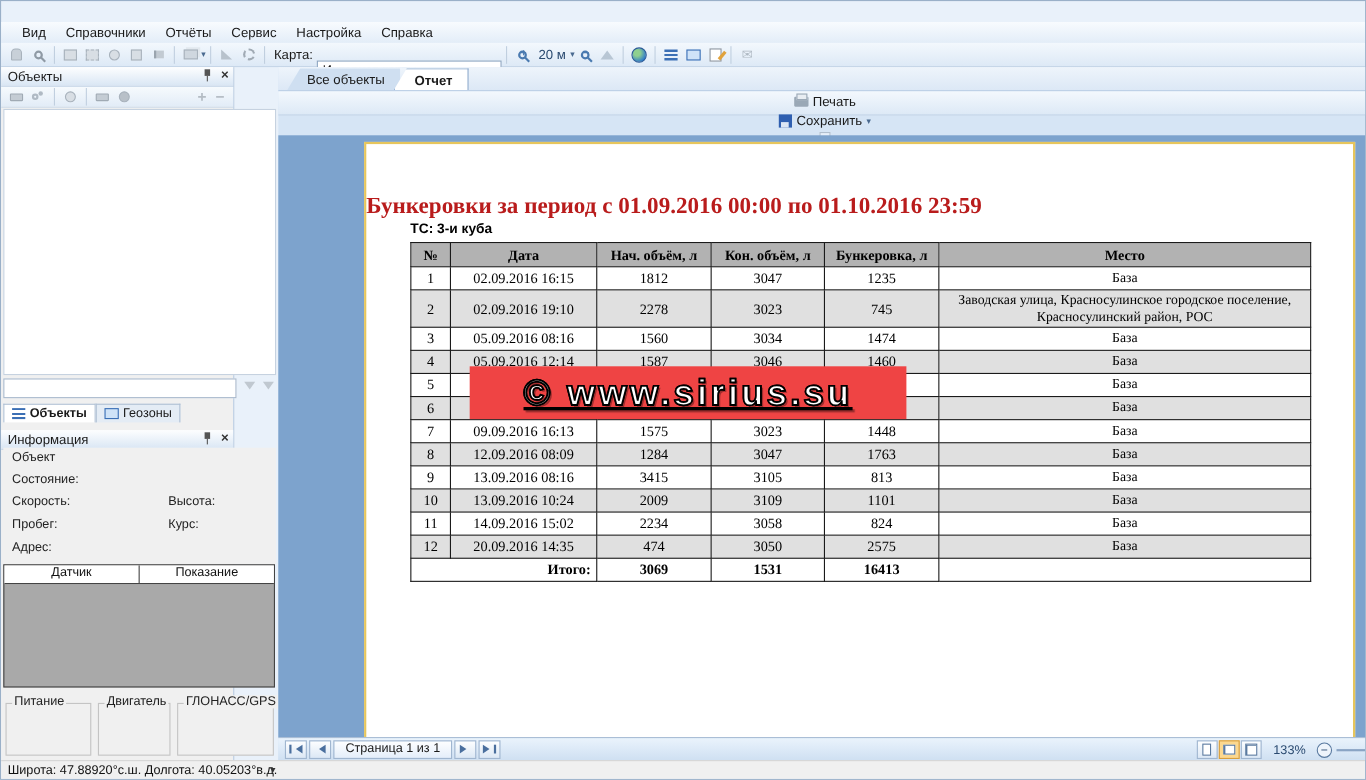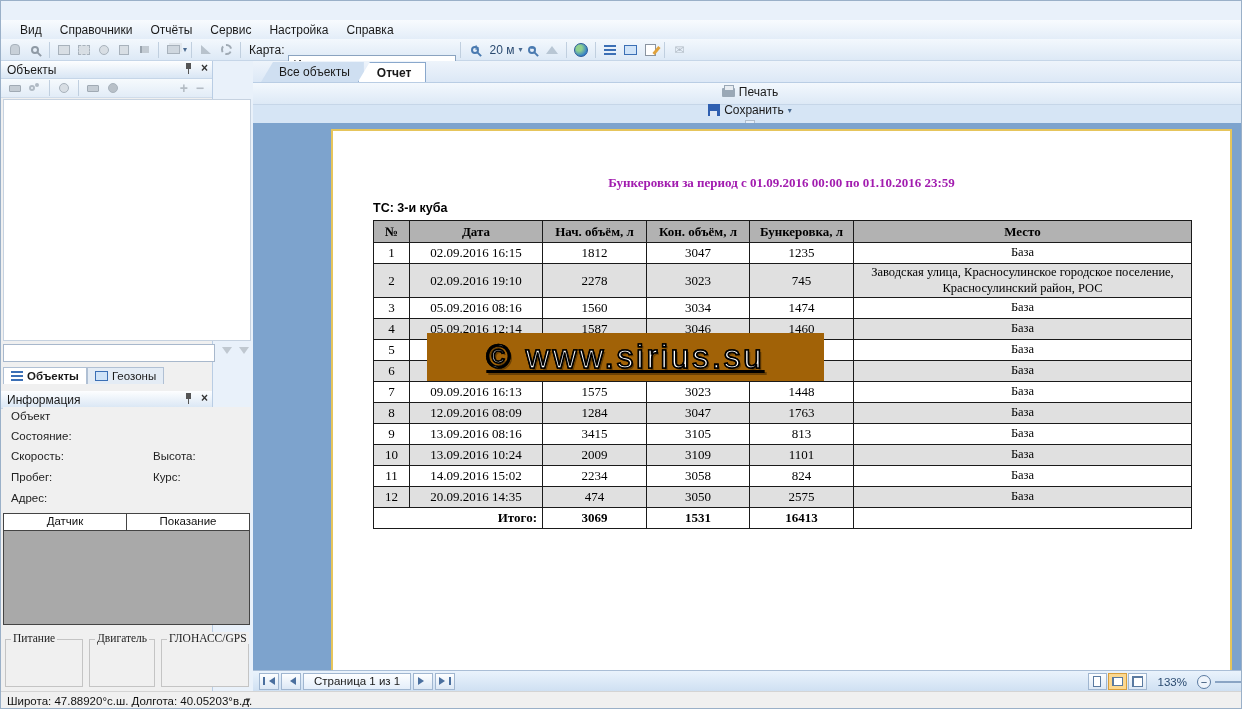--- a/index.html
+++ b/index.html
@@ -77,21 +77,21 @@
   .op-tab { height:17px; display:flex; align-items:center; gap:4px; padding:0 7px; font-size:11.5px; color:#1a1a1a;
     border:1px solid #b0c0d4; border-bottom:none; background:#e4ecf5; }
   .op-tab.active { background:#fff; font-weight:bold; }
   .info-fields { position:absolute; left:2px; top:346px; width:248px; height:106px; background:#f0f0f0;
     font-size:11.5px; color:#222; }
   .fld { position:absolute; }
   .sensor { position:absolute; left:2px; top:452px; width:247px; height:112px; border:1px solid #444; background:#a9a9a9; }
   .sensor-head { display:flex; height:17px; background:#fff; border-bottom:1px solid #444; }
   .sensor-head div { flex:1; font-size:11.5px; text-align:center; padding-top:1px; color:#111; }
   .sensor-head div:first-child { border-right:1px solid #444; }
-  .groupbox { position:absolute; top:578px; height:48px; border:1px solid #c4c4c4; background:#f0f0f0;font-family:Liberation Serif, serif; }
+  .groupbox { position:absolute; top:578px; height:48px; border:1px solid #c4c4c4; background:#f0f0f0; }
   .groupbox > span { position:absolute; top:-8px; left:5px; background:#f0f0f0; font-size:11.5px; color:#222; padding:0 2px; }
 
   
   .statusbar { position:absolute; left:0; top:690px; width:100%; height:19px; background:#f0f0f0;
     border-top:1px solid #d4d4d4; font-size:11.5px; color:#111; }
   .statusbar .coords { position:absolute; left:6px; top:3px; }
   .statusbar .sb-arrow { position:absolute; left:243px; top:4px; font-size:8px; color:#333; }
 
   
   .right-area { position:absolute; left:252px; top:60px; width:990px; height:630px; background:#d6e5f5; }
@@ -120,34 +120,34 @@
   .subtabs { position:absolute; left:0; top:44px; width:100%; height:18px;
     background:linear-gradient(#e6eef8,#cfdff1); display:flex; align-items:flex-end; padding-left:4px; }
   .stab { height:17px; font-size:11.5px; padding:2px 16px 0 8px; color:#33517a; background:#c8daf0;
     clip-path:polygon(0 0,calc(100% - 9px) 0,100% 100%,0 100%); }
   .stab.active { background:#fff; color:#000; font-weight:bold; z-index:2; margin-left:-4px; }
 
   
   .viewport { position:absolute; left:0; top:62px; width:100%; bottom:21px; background:#7da3cd; overflow:hidden; }
   .page { position:absolute; left:78px; top:6px; width:901px; height:1200px; background:#fff;
     border:2px solid #e6c55c; }
-  .rpt-title { position:absolute; left:0; top:44px; width:100%; text-align:center;
-    font-family:"Liberation Serif",serif; font-size:13px; font-weight:bold; color:#a21caf; }
+  .rpt-title { position:absolute; left:0; top:44px; width:100%; text-align:left;
+    font-family:"Liberation Serif",serif; font-size:21px; font-weight:bold; color:#b91c1c; }
   .rpt-vehicle { position:absolute; left:40px; top:70px; font-size:12.5px; font-weight:bold; color:#000; }
   table.rpt { position:absolute; left:40px; top:89px; border-collapse:collapse;
     font-family:"Liberation Serif",serif; font-size:13px; color:#000; table-layout:fixed; }
   table.rpt th, table.rpt td { border:1px solid #1a1a1a; text-align:center; padding:1px 3px; height:21px; overflow:hidden; }
   table.rpt thead th { background:#b2b2b2; font-weight:bold; height:22px; }
   table.rpt tbody tr:nth-child(even) td { background:#e0e0e0; }
   table.rpt .place-cell { font-size:12.5px; line-height:1.25; }
   table.rpt tfoot td { font-weight:bold; }
   table.rpt tfoot .tot-label { text-align:right; padding-right:5px; }
-  .watermark { position:absolute; left:94px; top:202px; width:397px; height:48px; background:#a16207;
+  .watermark { position:absolute; left:94px; top:202px; width:397px; height:48px; background:#ef4444;
     display:flex; align-items:center; justify-content:center;
-    font-size:33px; font-weight:normal; letter-spacing:3px; color:#fff;
+    font-size:33px; font-weight:bold; letter-spacing:3px; color:#fff;
     -webkit-text-stroke:1.6px #000; text-decoration:underline;
     text-shadow:2px 2px 0 #00000055; z-index:5; }
 
   
   .pager { position:absolute; left:0; bottom:0; width:100%; height:21px;
     background:linear-gradient(#eaf3fc,#cfe0f2); border-top:1px solid #aabed6;
     display:flex; align-items:center; padding-left:6px; }
   .pbtn { width:20px; height:17px; border:1px solid #a0b6d0; background:linear-gradient(#fdfeff,#dce8f5);
     display:flex; align-items:center; justify-content:center; margin-right:2px; cursor:pointer; }
   .tri-l { width:0; height:0; border:4px solid transparent; border-right:6px solid #4a6f9e; }

